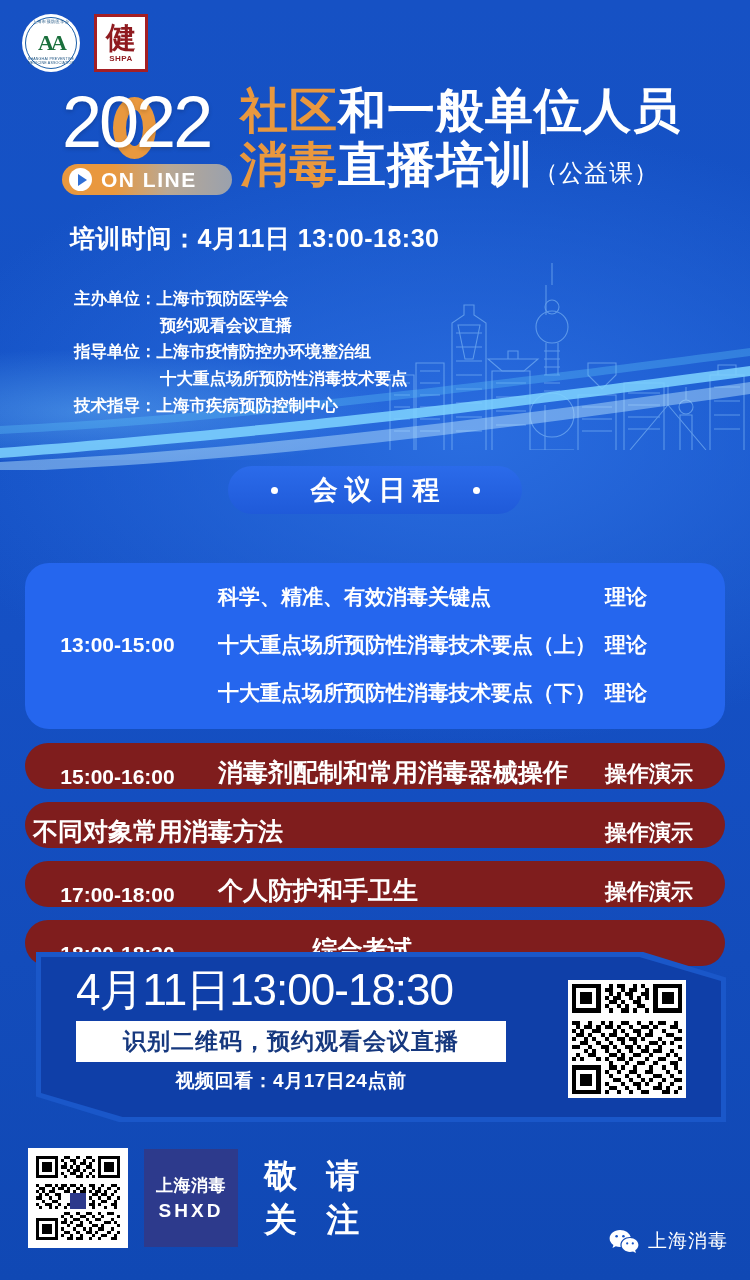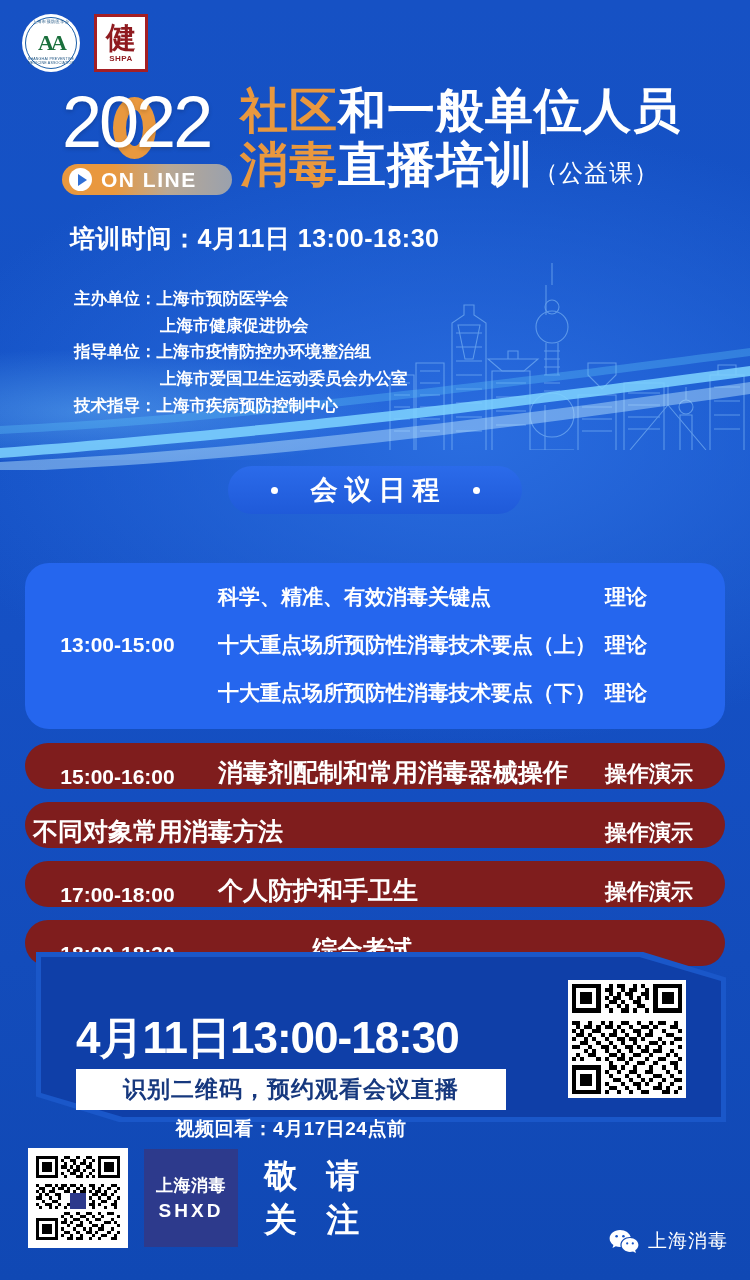--- a/index.html
+++ b/index.html
@@ -78,21 +78,21 @@
   .row .kind { width:120px; text-align:left; font-size:22px; font-weight:bold; }
   .row.center .topic { text-align:center; padding-left:0; padding-right:90px; }
 
   
   .qr-banner { position:absolute; left:36px; top:952px; width:690px; height:170px; }
   .qr-bevel { position:absolute; inset:0; background:#1a57c9;
     clip-path:polygon(0 0, 88% 0, 100% 15%, 100% 100%, 12% 100%, 0 85%); }
   .qr-inner { position:absolute; inset:5px; background:#0f3fa8;
     clip-path:polygon(0 0, 88% 0, 100% 15%, 100% 100%, 12% 100%, 0 85%); }
   .qr-left { position:absolute; left:40px; top:14px; width:430px; }
-  .qr-date { font-size:44px; font-weight:bold; letter-spacing:-1px; line-height:1.08; white-space:nowrap;margin-top:48px; }
+  .qr-date { font-size:44px; font-weight:normal; letter-spacing:-1px; line-height:1.08; white-space:nowrap; }
   .qr-strip { margin-top:7px; background:#fff; color:#16387e; font-size:23px; font-weight:bold;
     text-align:center; padding:5px 6px; letter-spacing:1px; }
   .qr-replay { margin-top:6px; text-align:center; font-size:19px; font-weight:bold; letter-spacing:.5px; }
   .qr-img { position:absolute; right:40px; top:28px; width:118px; height:118px; background:#fff; }
 
   
   .footer { position:absolute; left:28px; top:1148px; display:flex; align-items:center; gap:16px; }
   .f-qr { width:100px; height:100px; background:#fff; padding:5px; position:relative; }
   .f-logo { width:94px; height:98px; background:#2d3a8c; display:flex; flex-direction:column;
     align-items:center; justify-content:center; gap:3px; }
@@ -188,23 +188,23 @@
     <div class="t-line2">
       <span class="t-orange">消毒</span><span>直播培训</span><span class="t-small">（公益课）</span>
     </div>
   </div>
 </div>
 
 <div class="time-row">培训时间：4月11日  13:00-18:30</div>
 
 <div class="orgs">
   <div><span>主办单位：</span><span>上海市预防医学会</span></div>
-  <div class="indent"><span>上海市健康促进协会</span></div>
+  <div class="indent"><span>预约观看会议直播</span></div>
   <div><span>指导单位：</span><span>上海市疫情防控办环境整治组</span></div>
-  <div class="indent"><span>上海市爱国卫生运动委员会办公室</span></div>
+  <div class="indent"><span>十大重点场所预防性消毒技术要点</span></div>
   <div><span>技术指导：</span><span>上海市疾病预防控制中心</span></div>
 </div>
 
 <div class="sec-title">
   <span class="dot"></span>
   <span class="txt">会议日程</span>
   <span class="dot"></span>
 </div>
 
 <div class="schedule">

